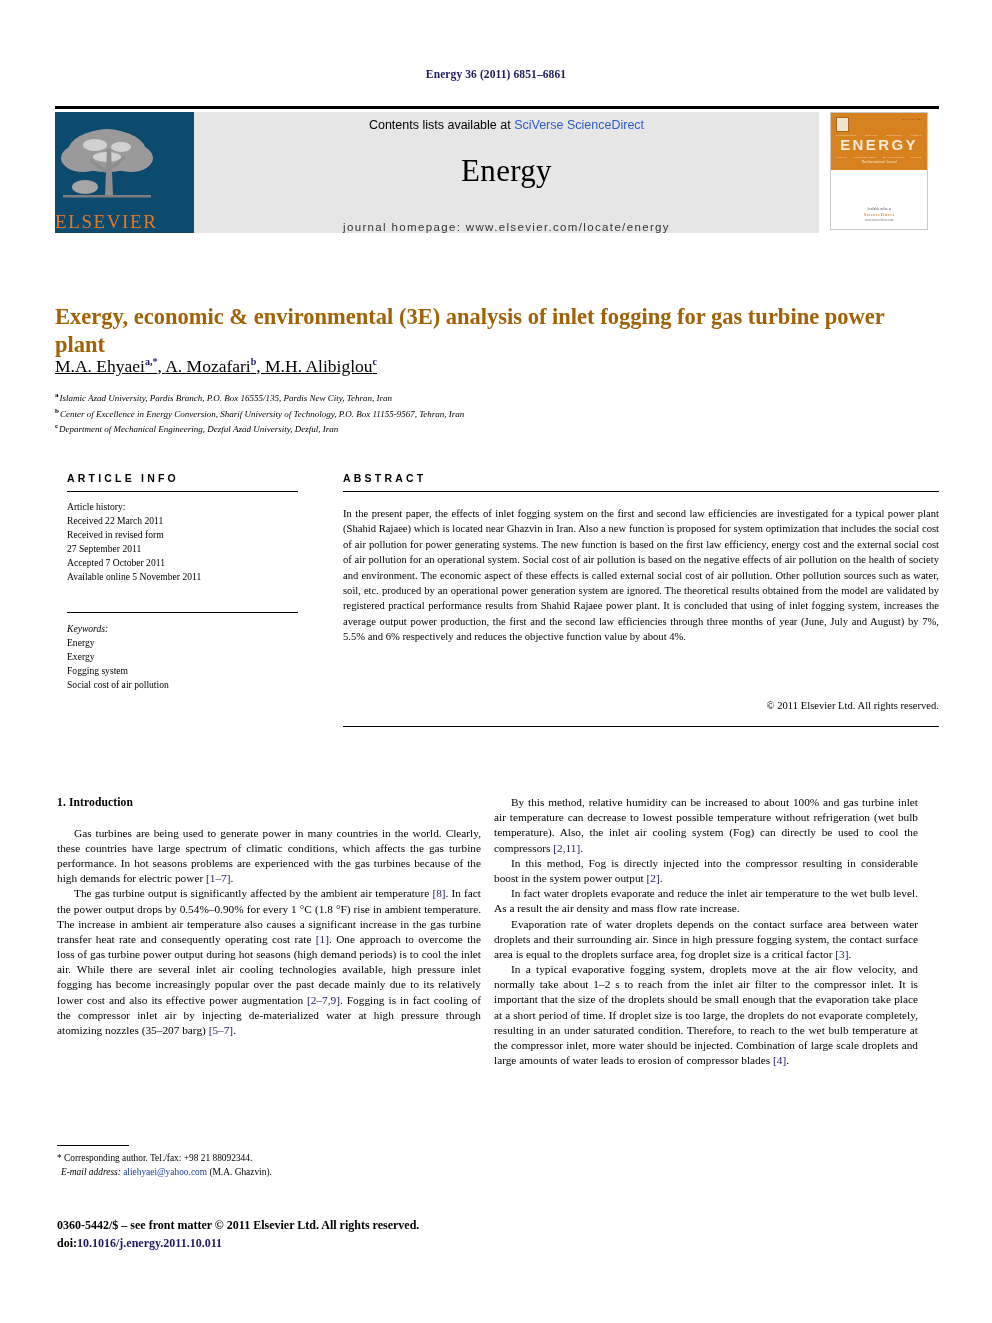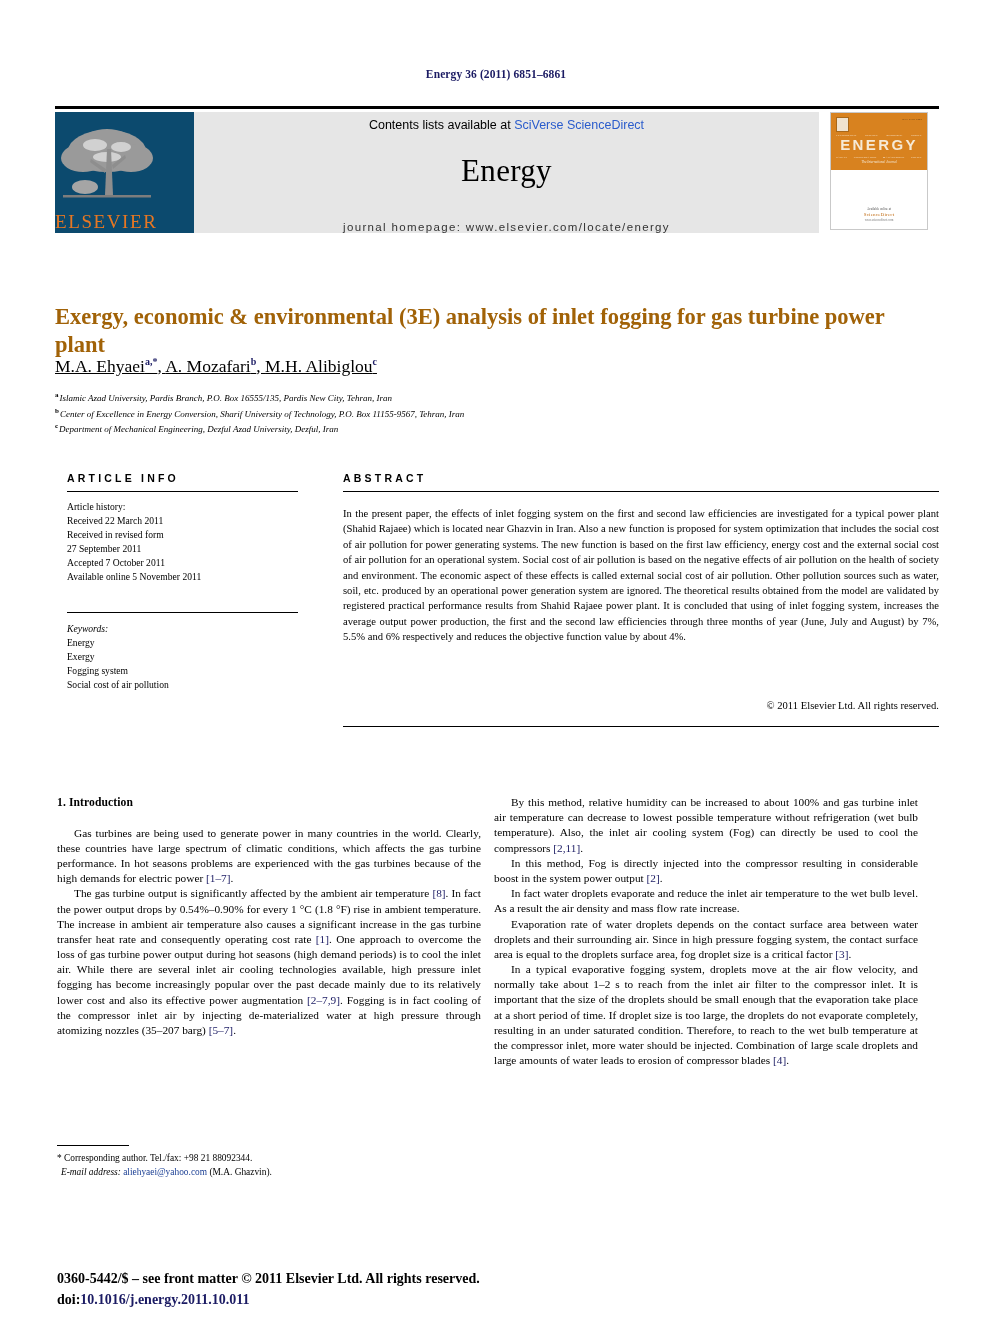--- a/index.html
+++ b/index.html
@@ -345,24 +345,24 @@
     height: 1px;
     background: #000;
   }
   .footnote .fn-line { padding-left: 12px; text-indent: -12px; }
   .footnote .it { font-style: italic; margin-top: 46px; }
   .footnote a, .footnote .mail { color: #1b3f94; }
 
   
   .page-footer {
     position: absolute;
-    top: 1268px;
+    top: 1216px;
     left: 57px;
     width: 500px;
-    font-size: 14px;
+    font-size: 12px;
     font-weight: bold;
     line-height: 1.5;
   }
   .page-footer .doi-link { color: #1b1b63; font-weight: bold; }
 </style>
 </head>
 <body>
 
 <div class="page">
 

